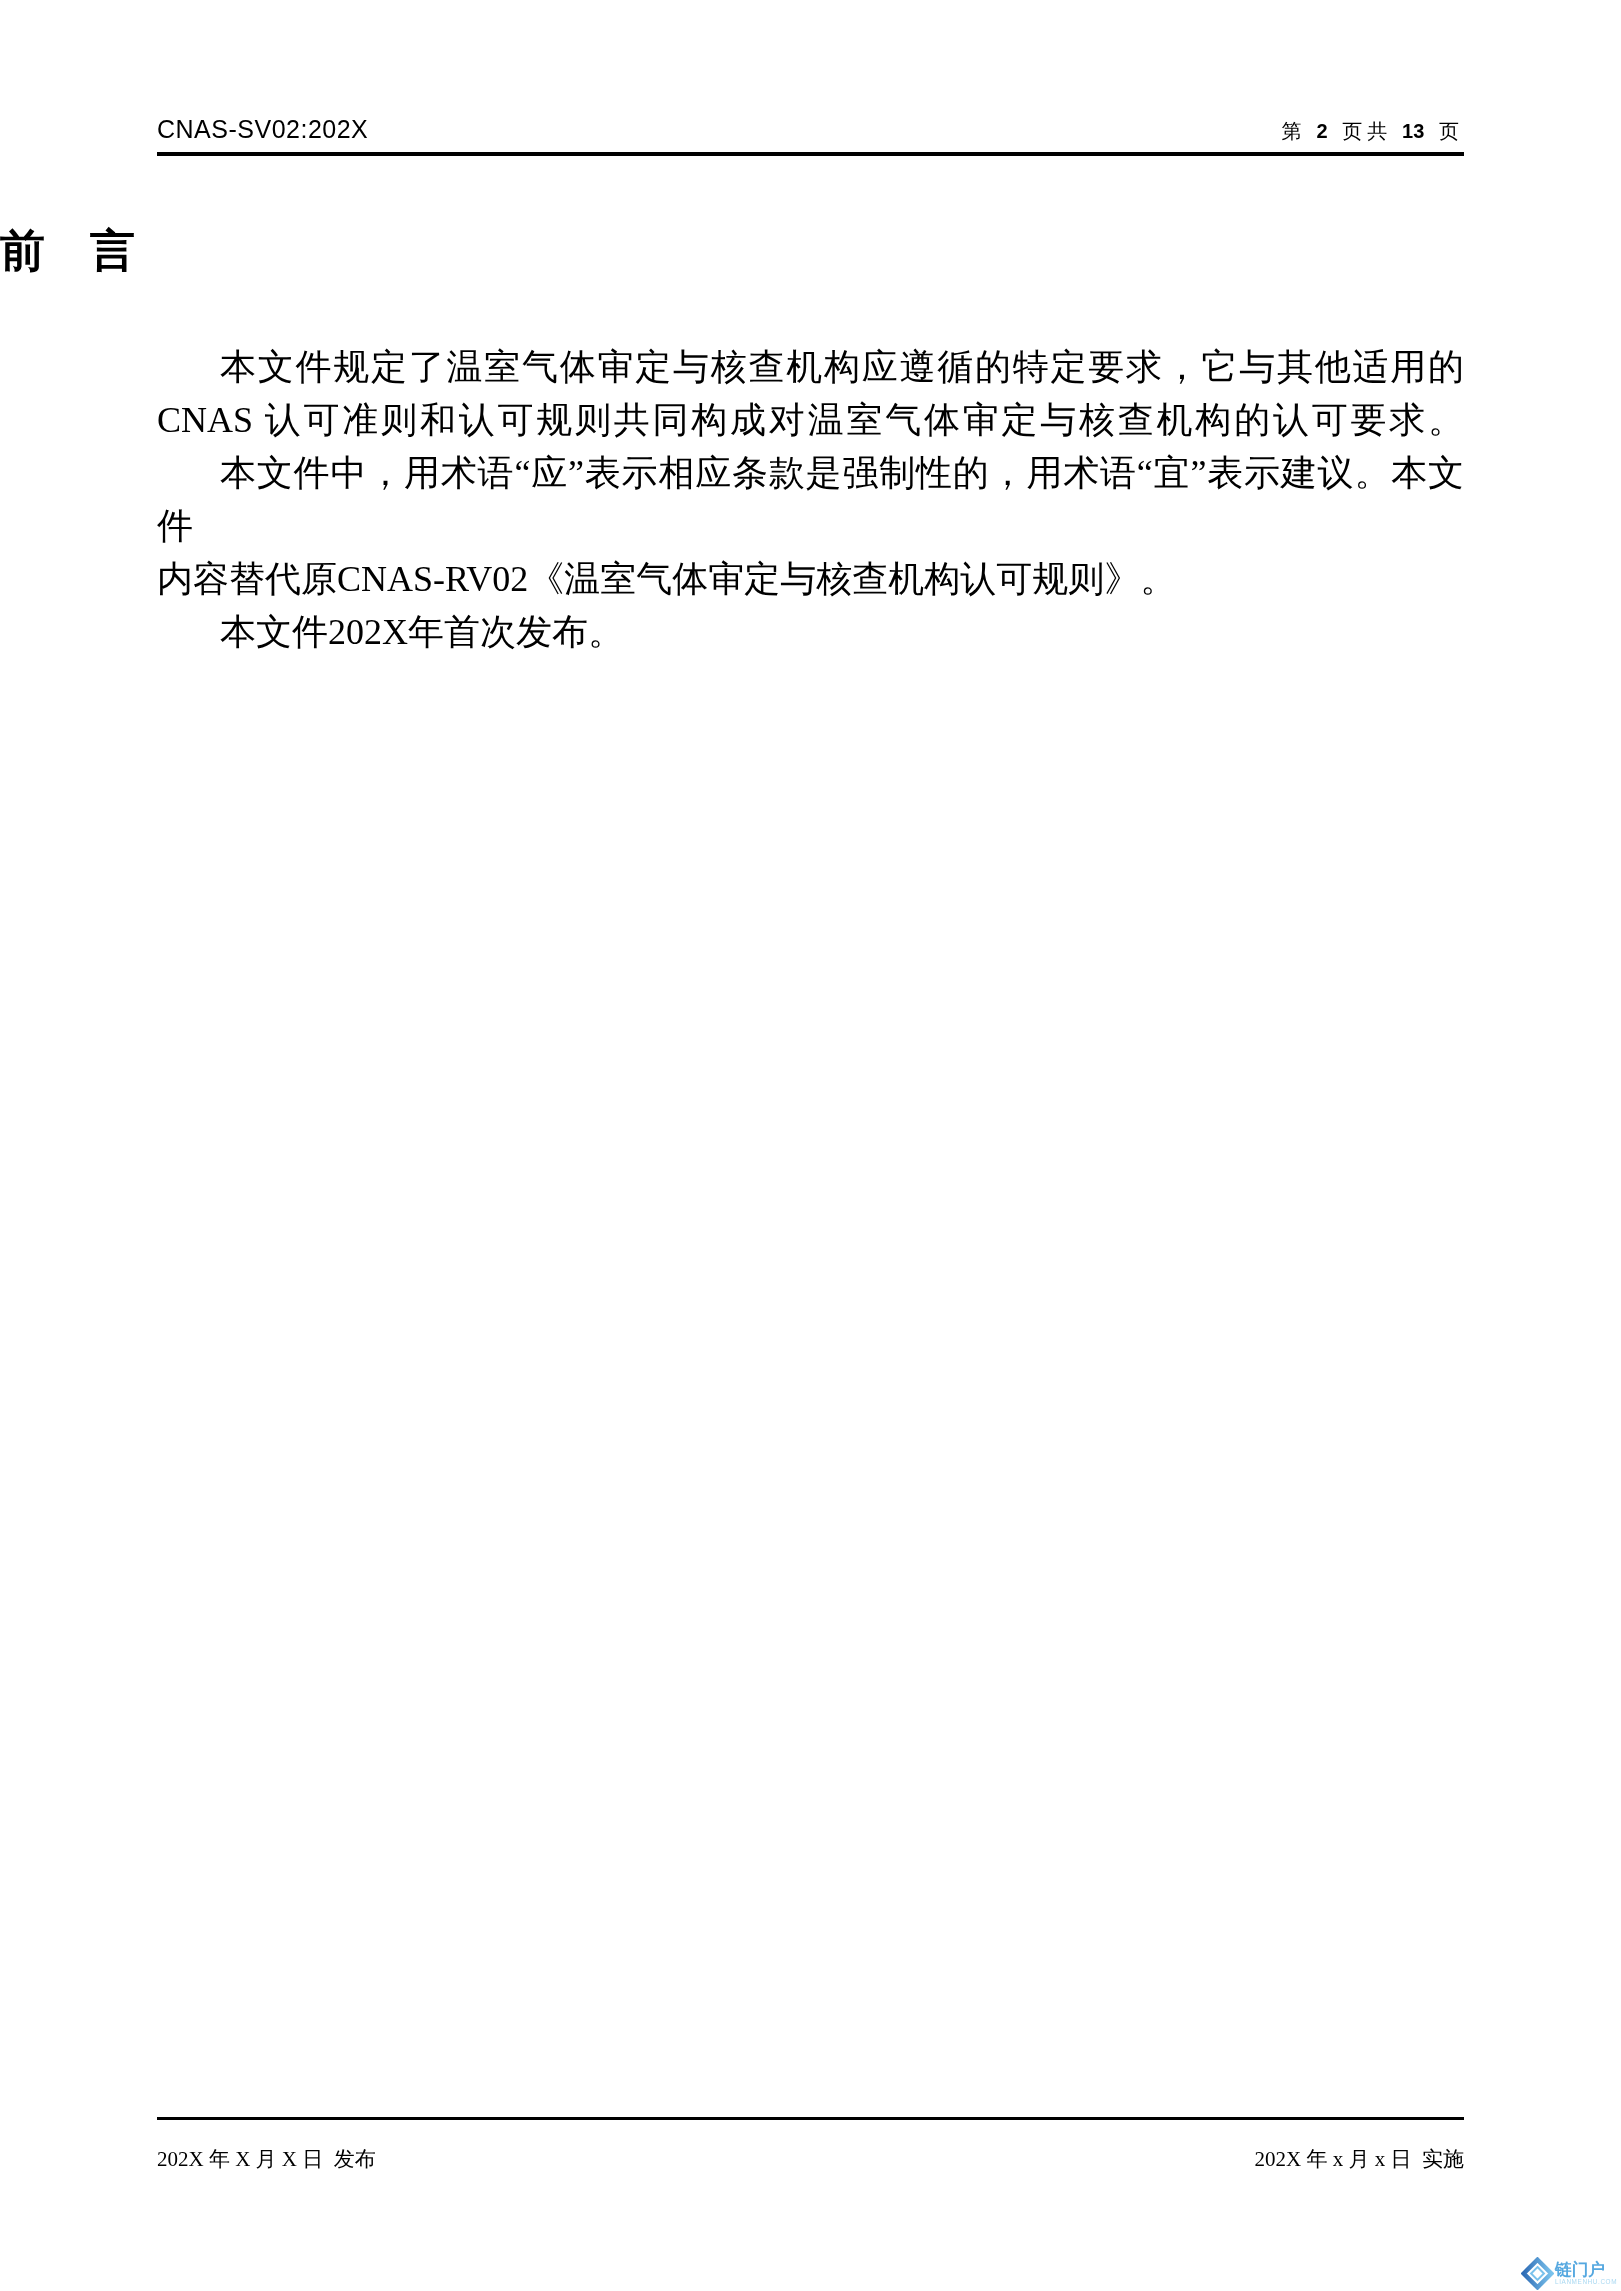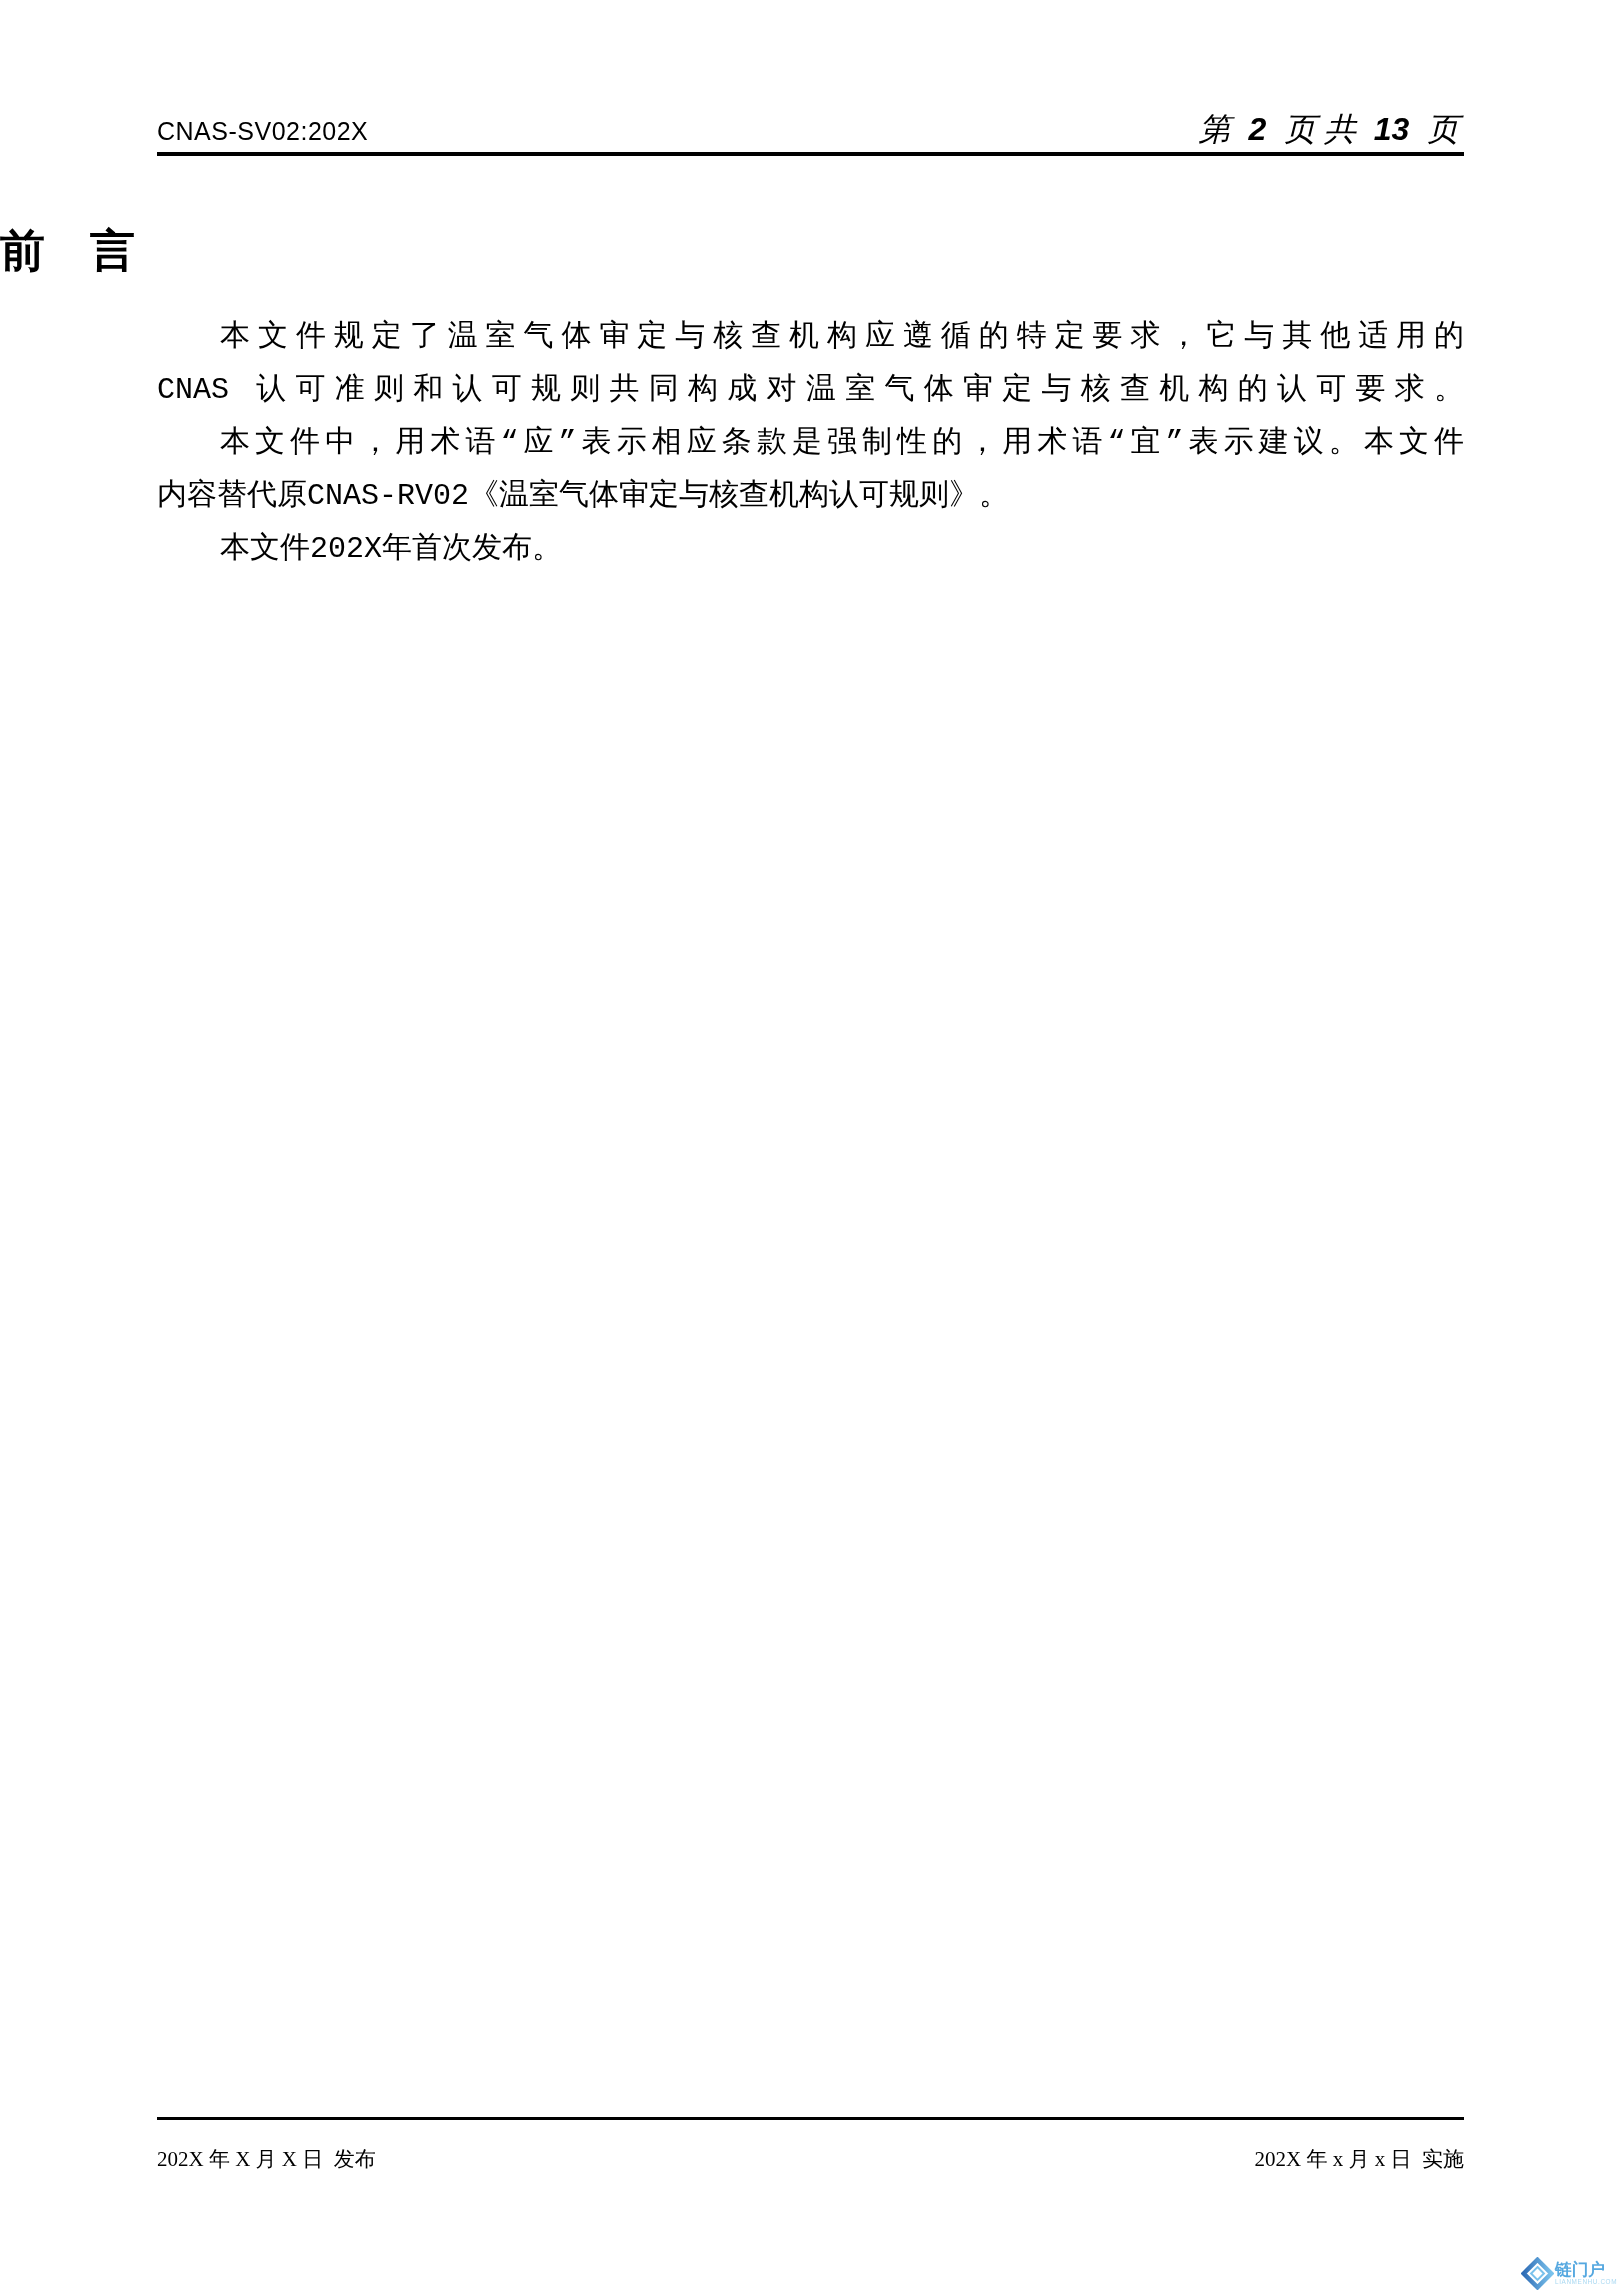--- a/index.html
+++ b/index.html
@@ -29,22 +29,21 @@
     padding-bottom: 6.9px;
     border-bottom: 4.9px solid #000000;
     line-height: 27.4px;
   }
   .doc-num {
     font-family: "Liberation Sans", "DejaVu Sans", sans-serif;
     font-size: 25px;
     letter-spacing: 0.5px;
   }
   .page-info {
-    font-size: 32px;
-    font-style: italic;
+    font-size: 20px;
   }
   .page-info span { margin: 0 4.9px; }
   .page-info .num {
     font-family: "Liberation Sans", "DejaVu Sans", sans-serif;
     font-weight: bold;
   }
 
   
   .title {
     position: absolute;
@@ -56,24 +55,23 @@
     font-size: 45px;
     font-weight: bold;
     line-height: 53px;
   }
 
   
   .content {
     position: absolute;
     left: 157px;
     right: 157px;
-    top: 311px;
-    font-size: 30px;
+    top: 341px;
+    font-size: 36px;
     line-height: 53px;
-    font-family: Liberation Mono, monospace;
   }
   .line {
     text-align: justify;
     text-align-last: left;
   }
   .line.fill {
     text-align-last: justify;
     text-justify: inter-character;
   }
   .line.indent {

